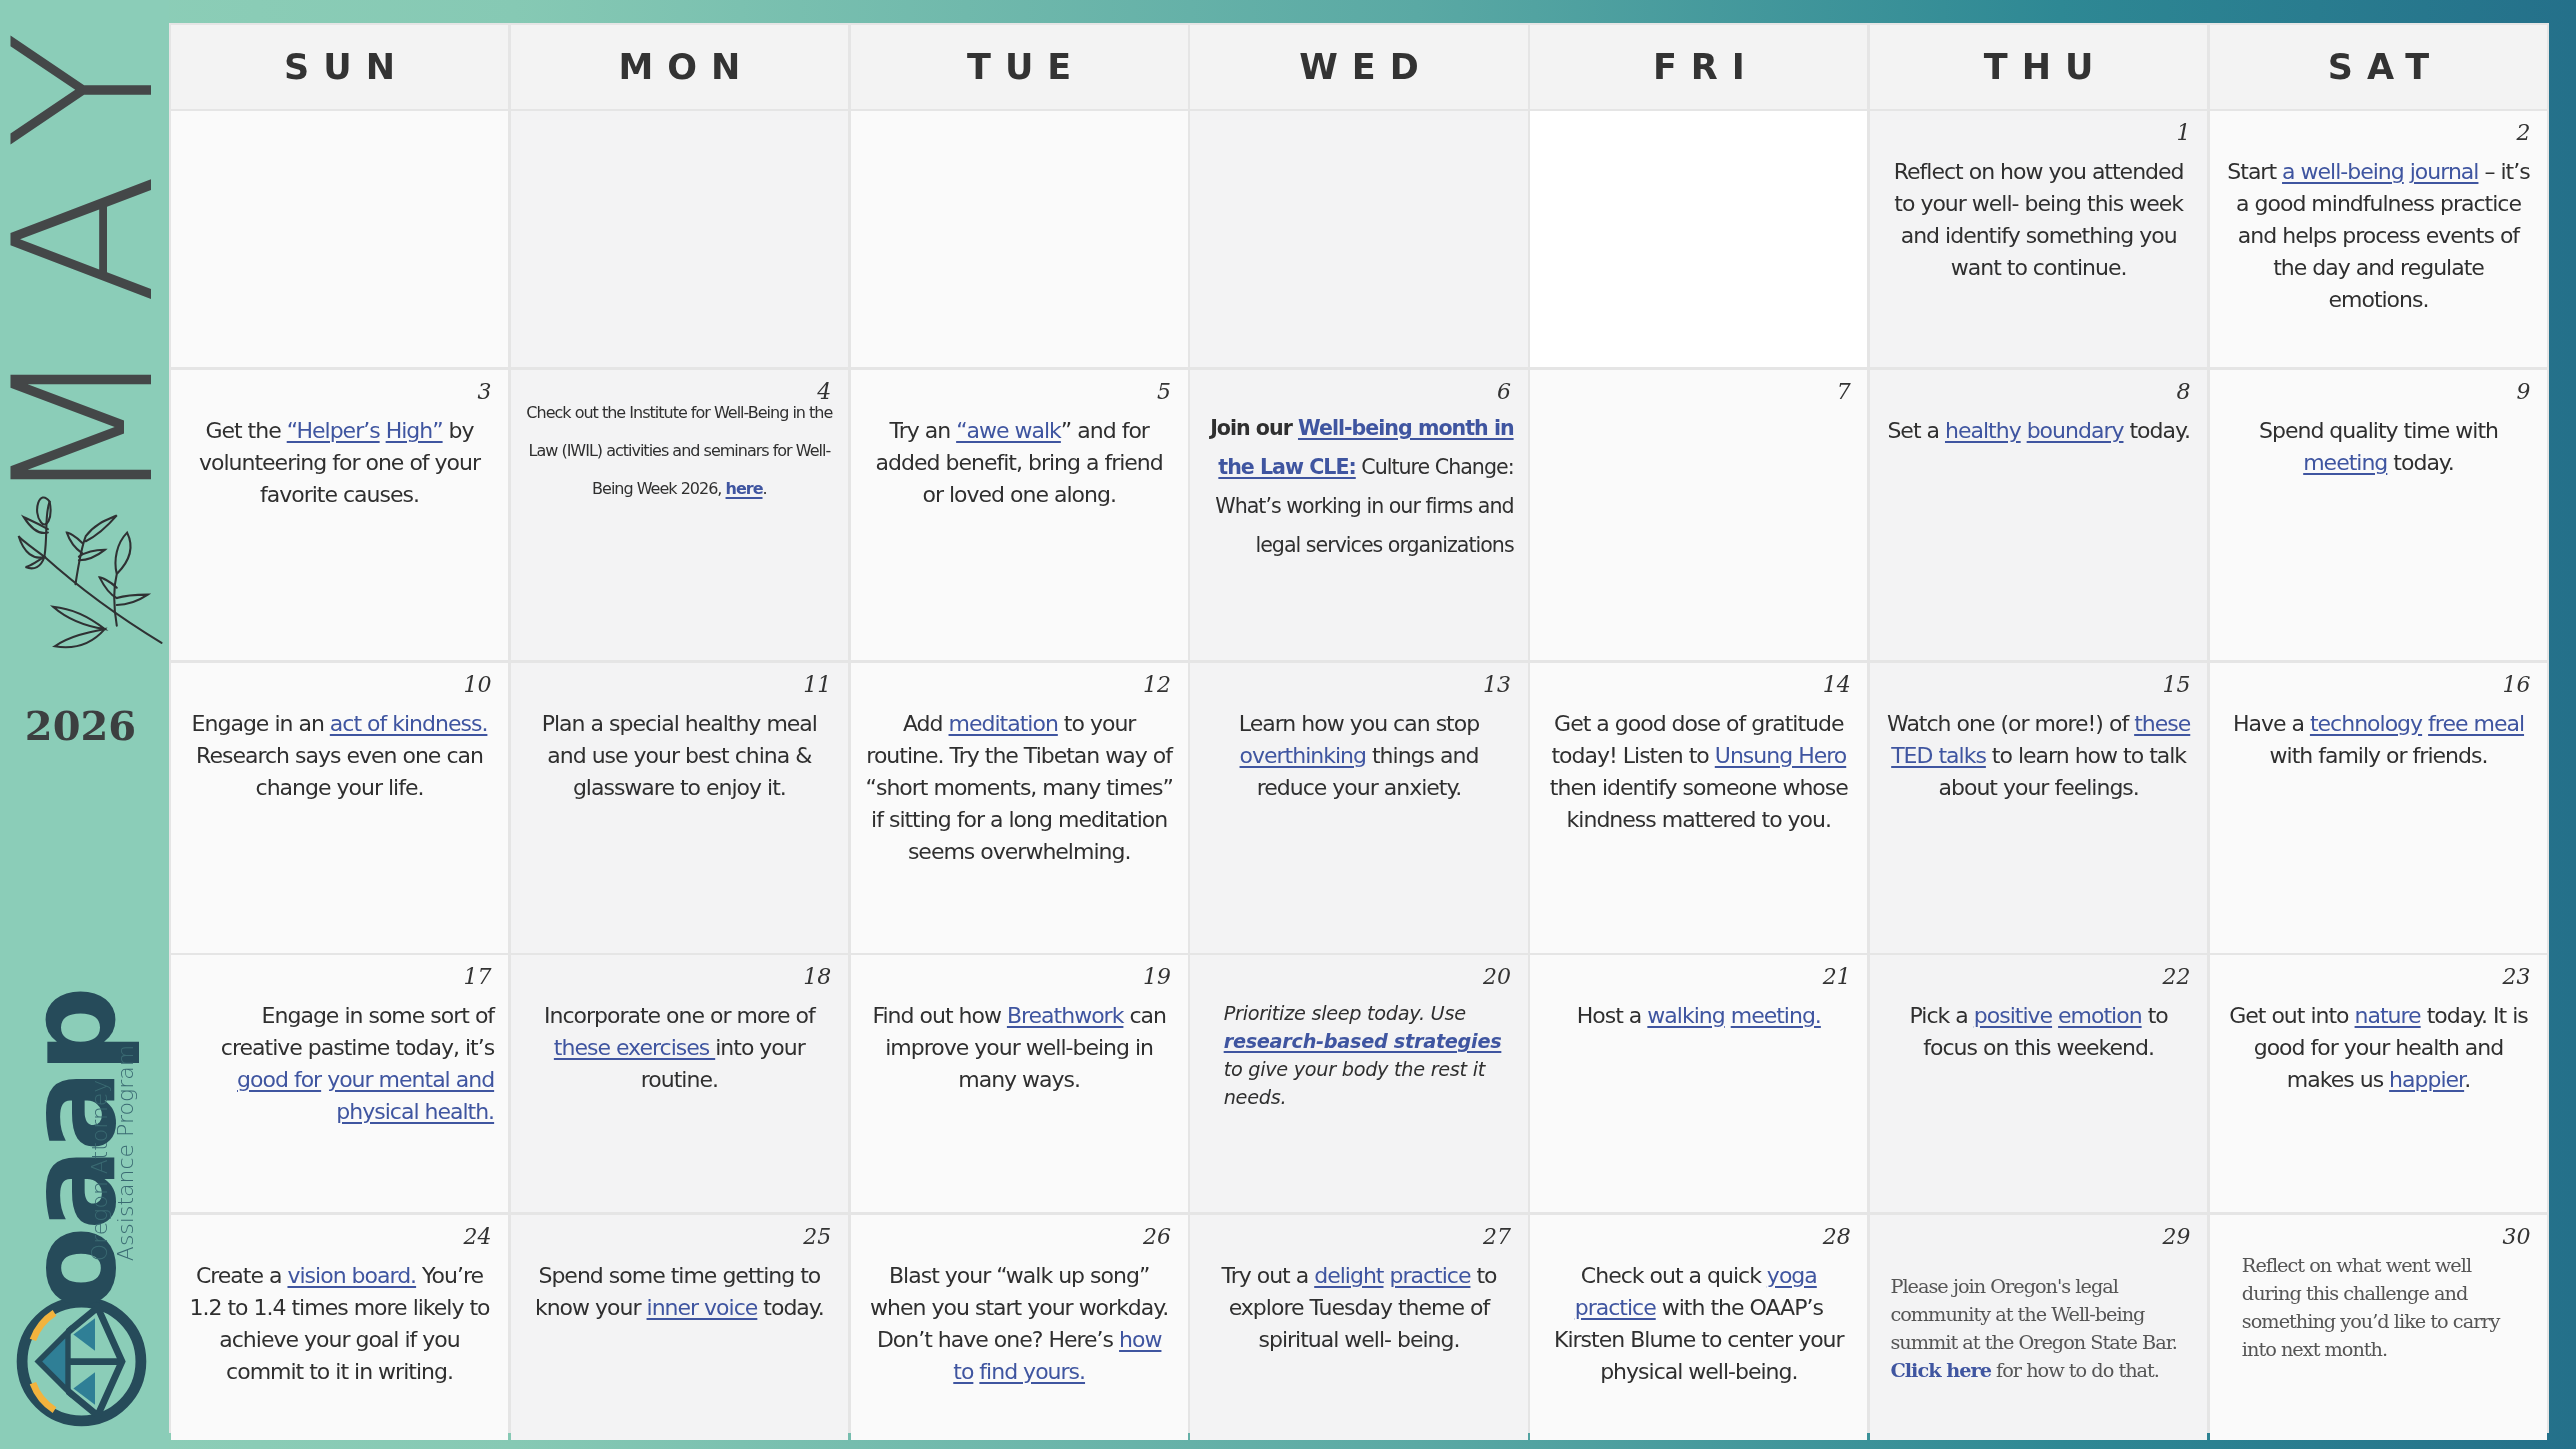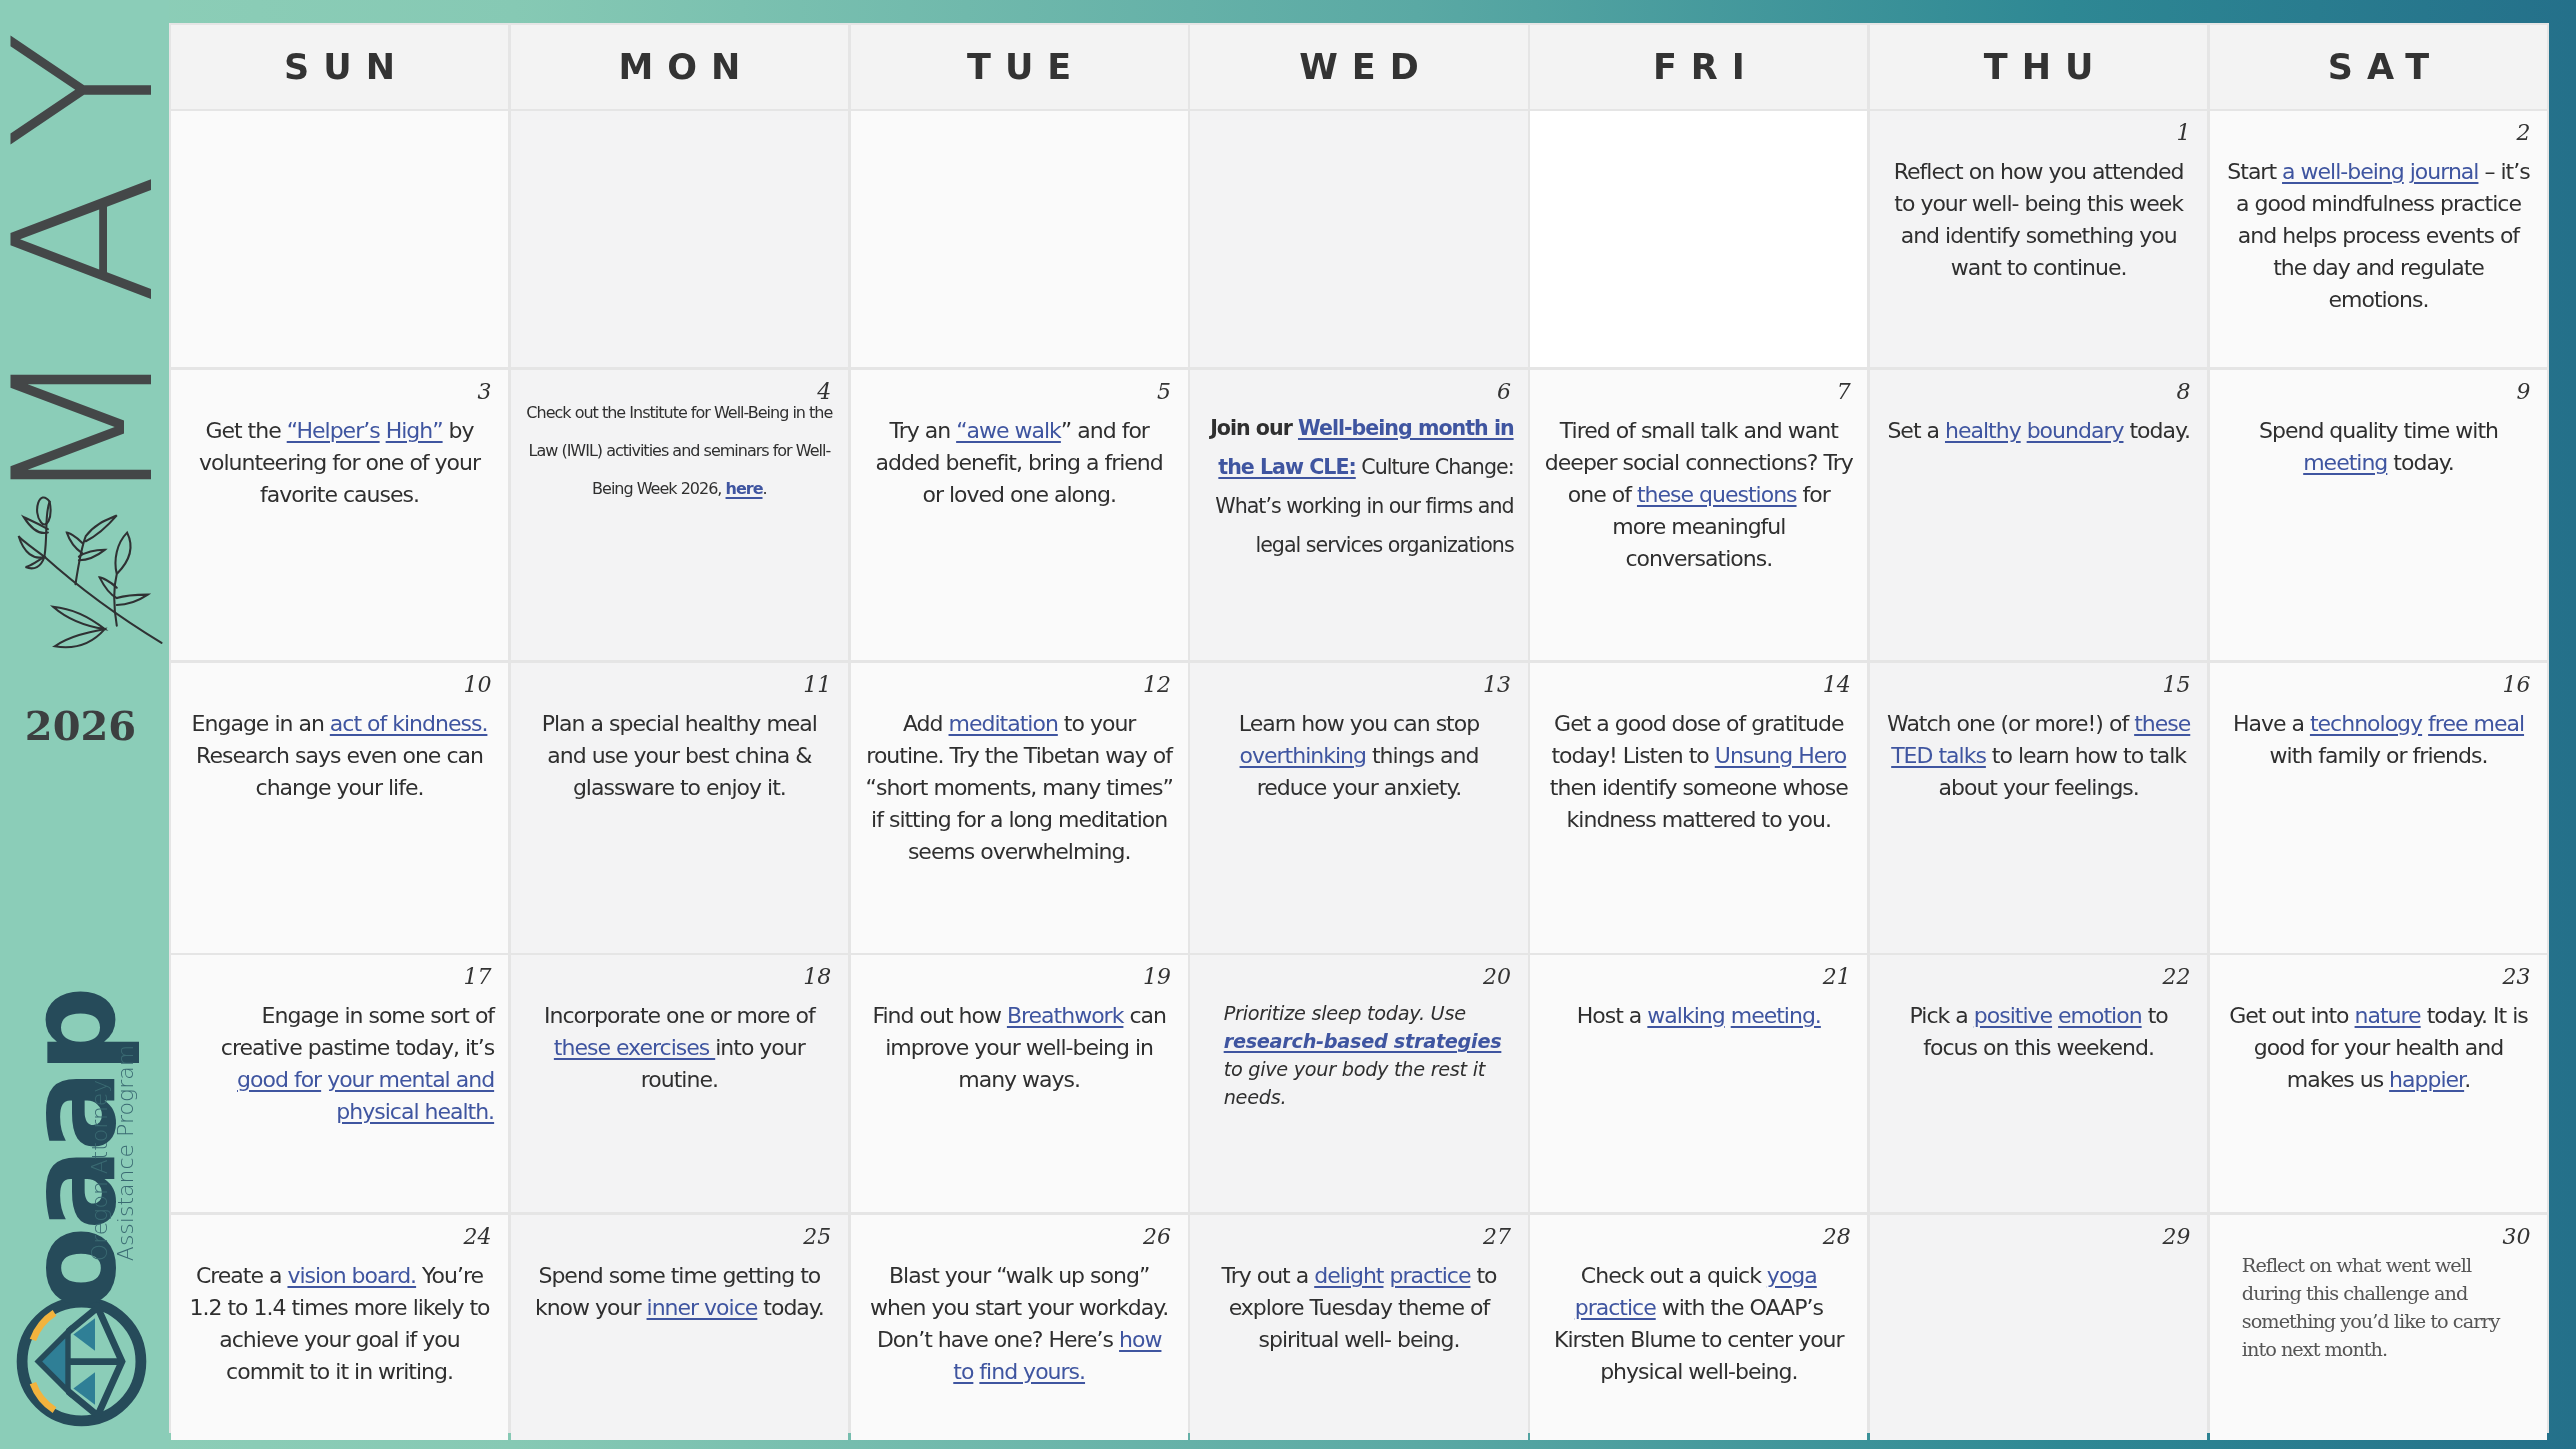--- a/index.html
+++ b/index.html
@@ -150,21 +150,20 @@
     <div class="cell">
       <div class="num">5</div>
       <div class="txt"><span>Try an </span><span class="lnk">“awe walk</span><span>” and for added benefit, bring a friend or loved one along.</span></div>
     </div>
     <div class="cell alt">
       <div class="num">6</div>
       <div class="txt wed6"><span class="b">Join our </span><span class="lnkb">Well-being month in the Law CLE:</span><span> Culture Change: What’s working in our firms and legal services organizations</span></div>
     </div>
     <div class="cell">
       <div class="num">7</div>
-      <div class="txt"><span>Tired of small talk and want deeper social connections? Try one of </span><span class="lnk">these questions</span><span> for more meaningful conversations.</span></div>
     </div>
     <div class="cell alt">
       <div class="num">8</div>
       <div class="txt"><span>Set a </span><span class="lnk">healthy</span><span> </span><span class="lnk">boundary</span><span> today.</span></div>
     </div>
     <div class="cell">
       <div class="num">9</div>
       <div class="txt"><span>Spend quality time with </span><span class="lnk">meeting</span><span> today.</span></div>
     </div>
     <div class="cell">
@@ -238,19 +237,20 @@
     <div class="cell alt">
       <div class="num">27</div>
       <div class="txt"><span>Try out a </span><span class="lnk">delight</span><span> </span><span class="lnk">practice</span><span> to explore Tuesday theme of spiritual well- being.</span></div>
     </div>
     <div class="cell">
       <div class="num">28</div>
       <div class="txt"><span>Check out a quick </span><span class="lnk">yoga practice</span><span> with the OAAP’s Kirsten Blume to center your physical well-being.</span></div>
     </div>
     <div class="cell alt">
       <div class="num">29</div>
+      <div class="txt serif" style="margin-top: 58px; padding-left: 6.4px;"><span>Please join Oregon's legal community at the Well-being summit at the Oregon State Bar. </span><span class="lnkb" style="text-decoration: none;">Click here</span><span> for how to do that.</span></div>
     </div>
     <div class="cell">
       <div class="num">30</div>
       <div class="txt serif" style="margin-top: 37px; padding-left: 18px;"><span>Reflect on what went well during this challenge and something you’d like to carry into next month.</span></div>
     </div>
   </div>
 
 
 </body></html>

